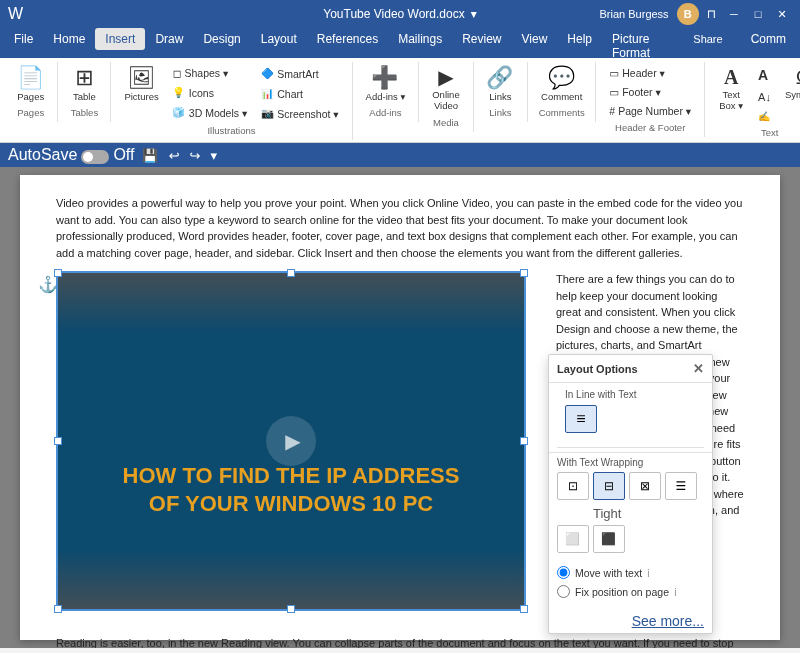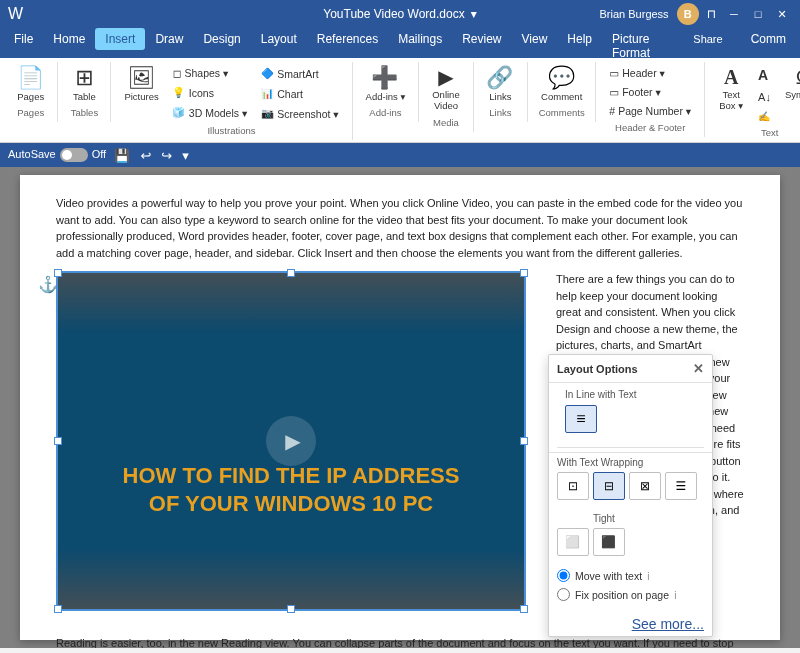--- a/index.html
+++ b/index.html
@@ -53,21 +53,21 @@
       align-items: flex-start;
       padding: 0 4px;
     }
     .menu-item {
       color: white;
       padding: 4px 10px;
       font-size: 12px;
       cursor: pointer;
       border-radius: 3px;
     }
-    .menu-item.active { background: #7dd3fc; color: #2b579a; }
+    .menu-item.active { background: #e5e5e5; color: #2b579a; }
 
     
     .ribbon {
       background: white;
       border-bottom: 1px solid #d1d1d1;
       padding: 4px 4px 0 4px;
     }
     .ribbon-groups {
       display: flex;
       align-items: flex-start;
@@ -152,24 +152,24 @@
     }
     .qa-btn {
       color: white;
       cursor: pointer;
       font-size: 13px;
       padding: 2px;
       border-radius: 2px;
     }
     .autosave-toggle {
       display: flex;
-      align-items: flex-start;
+      align-items: flex-end;
       gap: 4px;
       color: white;
-      font-size: 11px;
+      font-size: 16px;
     }
     .toggle-switch {
       width: 28px;
       height: 14px;
       background: #aaa;
       border-radius: 7px;
       position: relative;
       cursor: pointer;
     }
     .toggle-switch.off .toggle-thumb {
@@ -371,24 +371,24 @@
       text-align: right;
     }
     .anchor-icon {
       position: absolute;
       left: -18px;
       top: 4px;
       font-size: 16px;
       color: #555;
     }
     .tight-label {
-      font-size: 10px;
+      font-size: 13px;
       color: #555;
       text-align: center;
-      margin-top: 9px;
+      margin-top: 2px;
     }
     .layout-with-wrap-section {
       padding: 4px 8px;
       border-top: 1px solid #e0e0e0;
     }
     .layout-with-wrap-title {
       font-size: 10px;
       color: #555;
       margin-bottom: 4px;
     }

